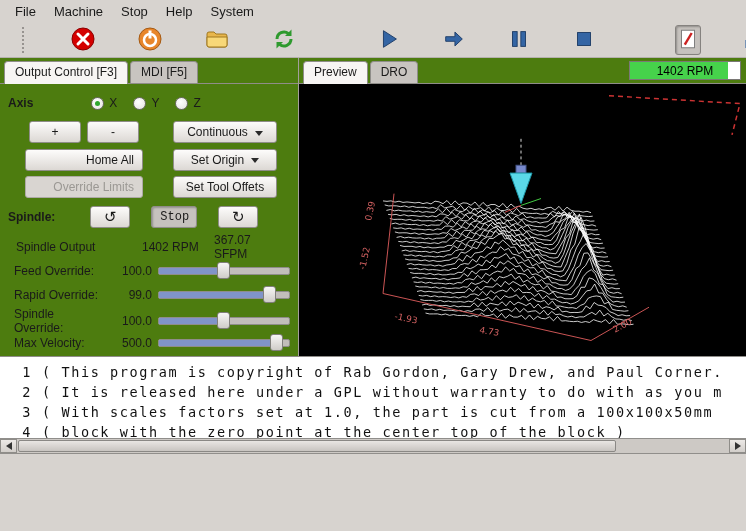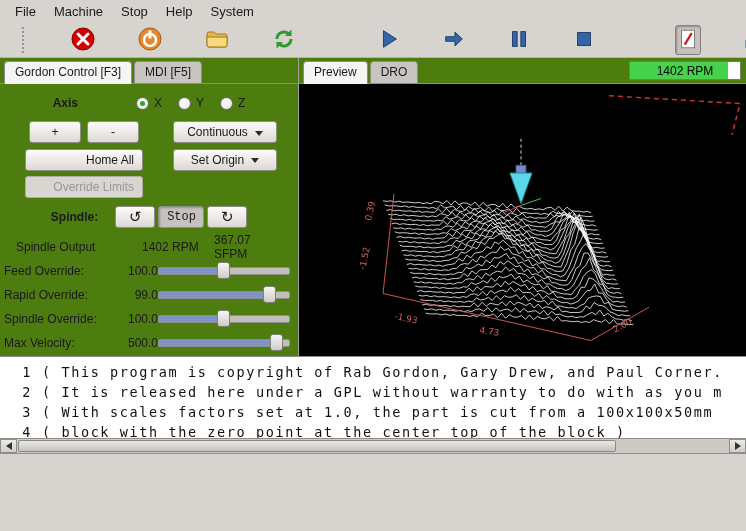--- a/index.html
+++ b/index.html
@@ -25,21 +25,21 @@
   .main { height:329px; display:flex; }
   .left-panel { width:299px; border-right:1px solid #a39f9b; display:flex; flex-direction:column; }
   .right-panel { flex:1; display:flex; flex-direction:column; }
 
   .tabrow { height:26px; display:flex; align-items:flex-end; padding-left:4px; border-bottom:1px solid #8f8d89; }
   .tab { padding:3px 10px 4px 10px; background:#c8c4c0; border:1px solid #8f8d89; border-bottom:none; border-radius:4px 4px 0 0; margin-right:2px; font-size:12px; }
   .tab.active { background:#f7f5f3; position:relative; top:1px; padding-bottom:5px; }
 
   .panel-body { flex:1; padding-top:4px; }
 
-  .row { display:flex; align-items:center; padding:0 8px;justify-content:center; }
+  .row { display:flex; align-items:center; padding:0 8px; }
   .bold { font-weight:bold; }
 
   
   .axis-row { height:30px; }
   .radio-group { display:flex; gap:16px; margin-left:58px; }
   .radio-item { display:flex; align-items:center; gap:5px; }
   .radio { width:13px; height:13px; border-radius:50%; border:1px solid #6f6d6a; background:radial-gradient(circle at 40% 35%, #ffffff, #e4e2df); position:relative; }
   .radio.selected::after { content:''; position:absolute; left:3px; top:3px; width:5px; height:5px; border-radius:50%; background:#2fa62f; }
 
   
@@ -47,28 +47,28 @@
   .btn.pressed { background:#c6c2be; box-shadow:inset 1px 1px 2px rgba(0,0,0,.25);font-family:Liberation Mono, monospace; }
   .btn.disabled { color:#9b9894; background:#d9d5d1; border-color:#aeaaa6; }
   .drop-arrow { display:inline-block; width:0; height:0; border-left:4px solid transparent; border-right:4px solid transparent; border-top:5px solid #2a2a2a; margin-left:7px; vertical-align:middle; }
 
   .grid2 { display:grid; grid-template-columns:152px 1fr; align-items:center; padding:0 8px; height:28px; }
   .cell-c { display:flex; justify-content:center; gap:6px; }
   .w-small { width:52px; }
   .w-med { width:118px;text-align:right; }
   .w-right { width:104px; }
 
-  .spindle-row { height:33px; gap:3px; }
+  .spindle-row { height:33px; gap:21px; }
   .spindle-row .bold { margin-right:14px; }
   .spin-btn { width:40px; font-size:15px; line-height:15px; padding:2px 0 3px 0; }
   .stop-btn { width:46px; }
 
   .output-row { display:grid; grid-template-columns:126px 72px 1fr; align-items:center; height:26px; padding:0 16px; }
 
-  .slider-row { display:grid; grid-template-columns:1fr 44px 132px; align-items:center; height:24px; padding:0 8px 0 4px; }
+  .slider-row { display:grid; grid-template-columns:1fr 44px 132px; align-items:center; gap:6px; height:24px; padding:0 8px 0 14px; }
   .row-value { text-align:right; }
   .slider { position:relative; height:22px; }
   .slider-trough { position:absolute; left:0; right:0; top:7px; height:8px; background:#c2beba; border:1px solid #8f8d89; border-radius:2px; overflow:hidden; }
   .slider-fill { height:100%; width:50%; background:#8094c8; }
   .slider-thumb { position:absolute; top:2px; width:13px; height:17px; border:1px solid #817f7c; border-radius:3px; background:linear-gradient(#f7f6f5,#cfccc8); }
 
   
   .rpm-badge { margin-left:auto; margin-right:5px; margin-bottom:3px; width:112px; height:19px; border:1px solid #7a7875; background:linear-gradient(90deg,#46d24b 0 89%,#ffffff 89%); display:flex; align-items:center; justify-content:center; font-size:12px; color:#000; }
   .preview { flex:1; background:#000; position:relative; }
   .preview svg { position:absolute; inset:0; width:100%; height:100%; }
@@ -208,21 +208,21 @@
             <path d="M4 21 L13.5 10" stroke="#3465a4" stroke-width="2.6" stroke-linecap="round"></path>
             <path d="M13 9 l7 6.5 q-2.5 5 -9.5 2.5 z" fill="#e8c050" stroke="#a07820"></path>
           </svg></span>
     </div>
   </div>
 
   <div class="main">
 
     <div class="left-panel">
       <div class="tabrow">
-        <div class="tab active"><span>Gordon Control [F3]</span></div>
+        <div class="tab active"><span>Output Control [F3]</span></div>
         <div class="tab"><span>MDI [F5]</span></div>
       </div>
 
       <div class="panel-body">
 
         <div class="row axis-row">
           <span class="bold">Axis</span>
           <div class="radio-group">
             <label class="radio-item">
               <span class="radio selected"></span>
@@ -254,20 +254,23 @@
               <button class="btn w-med">Home All</button>
             </div>
           <div class="cell-c">
               <button class="btn w-right"><span>Set Origin</span><span class="drop-arrow"></span></button>
             </div>
         </div>
 
         <div class="grid2" style="height:27px;">
           <div class="cell-c">
               <button class="btn w-med disabled">Override Limits</button>
+            </div>
+          <div class="cell-c">
+              <button class="btn w-right">Set Tool Offets</button>
             </div>
         </div>
 
         <div class="row spindle-row">
           <span class="bold">Spindle:</span>
           <button class="btn spin-btn"><span>↺</span></button>
           <button class="btn stop-btn pressed">Stop</button>
           <button class="btn spin-btn"><span>↻</span></button>
         </div>
 

